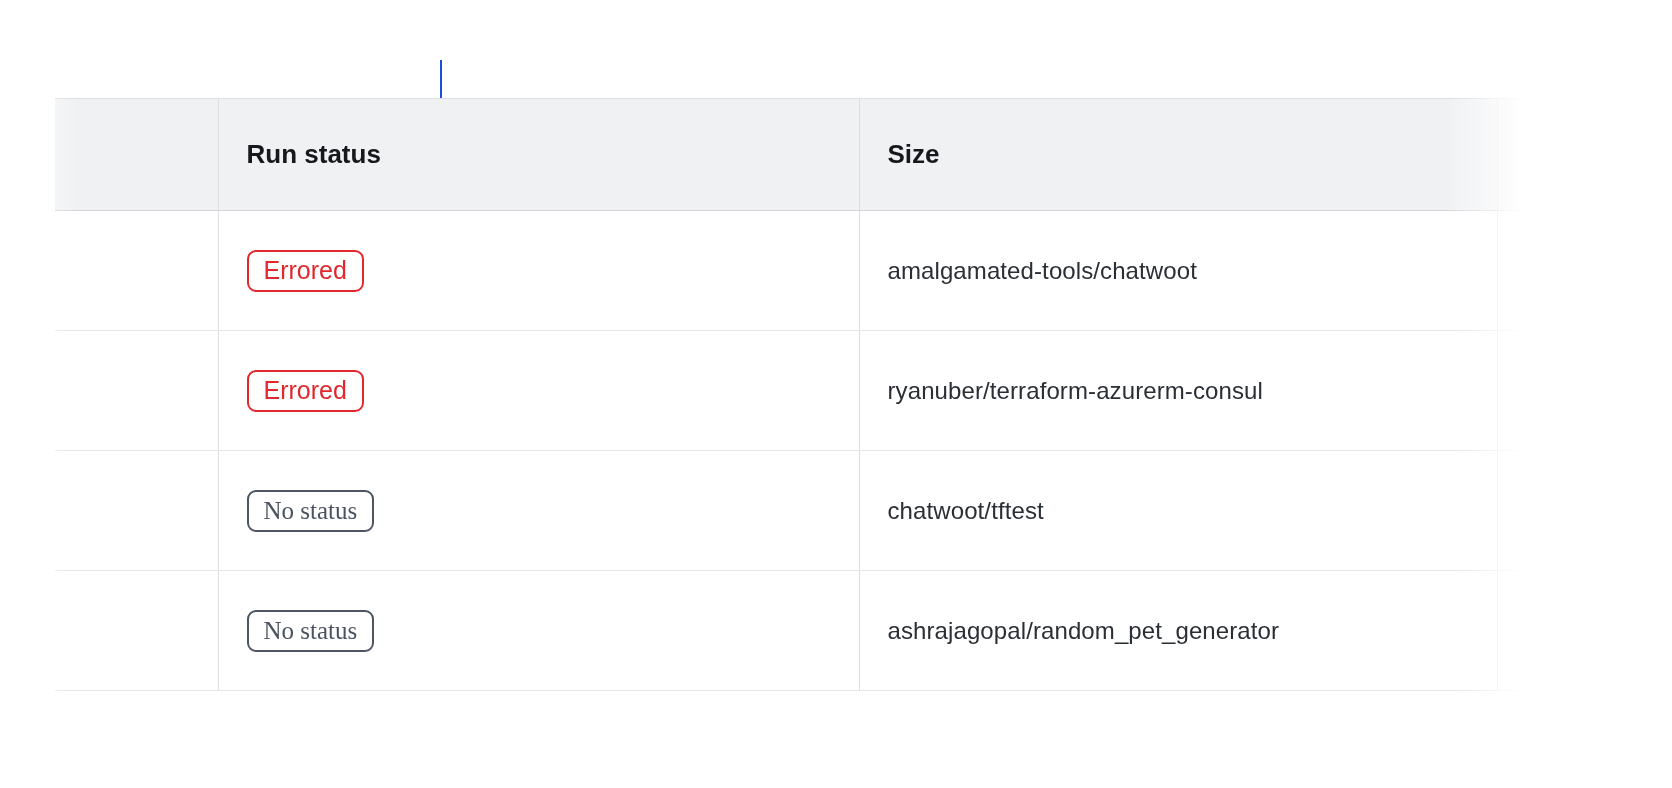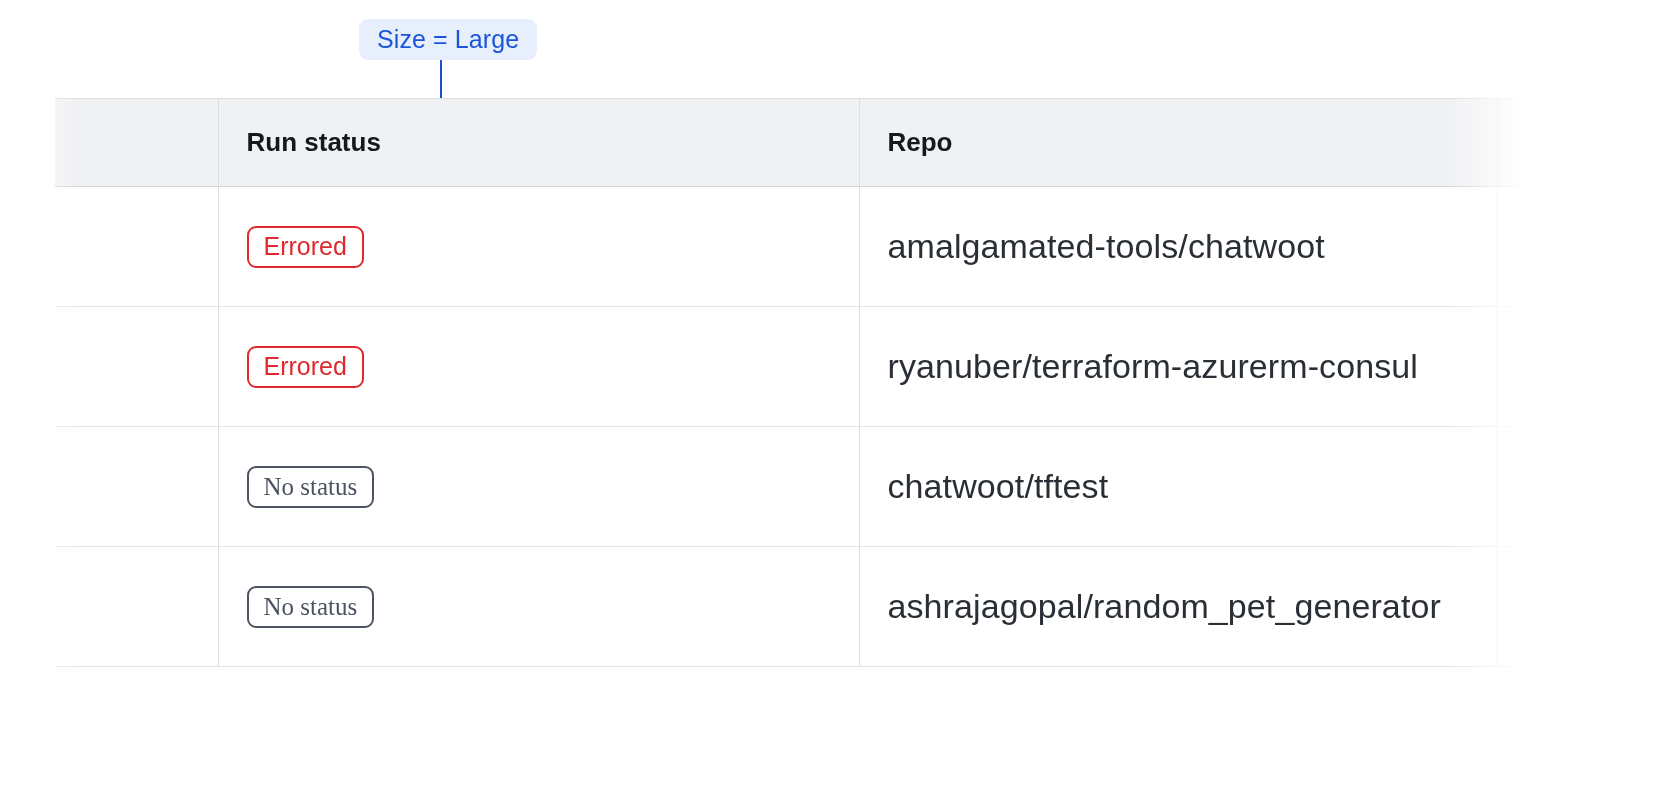--- a/index.html
+++ b/index.html
@@ -92,21 +92,21 @@
     margin-left: 55px;
   }
 
   col.c-spacer { width: 163px; }
   col.c-status { width: 641px; }
   col.c-repo   { width: 638px; }
   col.c-tail   { width: 58px; }
 
   thead th {
     background: #f0f1f3;
-    height: 88px;
+    height: 112px;
     padding: 0 0 0 28px;
     text-align: left;
     font-size: 26px;
     font-weight: bold;
     color: #15181c;
     border-top: 1px solid #dcdee2;
     border-bottom: 1px solid #d3d5d9;
     vertical-align: middle;
     white-space: nowrap;
   }
@@ -125,21 +125,21 @@
 
   
   thead th.th-status,
   tbody td.td-status { border-left: 1px solid #dcdee2; }
   thead th.th-repo,
   tbody td.td-repo   { border-left: 1px solid #dcdee2; }
   thead th.th-tail,
   tbody td.td-tail   { border-left: 1px solid #dcdee2; }
 
   .repo-text {
-    font-size: 34px;
+    font-size: 24px;
     color: #2a2f36;
     white-space: nowrap;
     letter-spacing: 0.1px;
   }
 
   
   .badge {
     display: inline-flex;
     align-items: center;
     justify-content: center;
@@ -155,38 +155,37 @@
   .badge-errored        { color: #e0282e; }
   .badge-policy-checked { color: #bb5a02; }
   .badge-no-status      { color: #4a5360; border-color: #4d5563; font-family: Liberation Serif, serif; }
 </style>
 </head>
 <body>
 
 <div id="stage">
 
   <div class="annotation-wrap">
-    <div class="callout-pill">Size = Large</div>
     <div class="callout-line"></div>
     <div class="callout-dot"></div>
   </div>
 
   <div class="table-viewport">
     <table class="runs-table">
       <colgroup>
         <col class="c-spacer">
           <col class="c-status">
           <col class="c-repo">
           <col class="c-tail">
       </colgroup>
       <thead>
         <tr>
           <th class="th-spacer"></th>
           <th class="th-status">Run status</th>
-          <th class="th-repo">Repo</th>
+          <th class="th-repo">Size</th>
           <th class="th-tail"></th>
         </tr>
       </thead>
       <tbody id="tbody">
           <tr>
             <td class="td-spacer"></td>
             <td class="td-status"><span class="badge badge-errored">Errored</span></td>
             <td class="td-repo"><span class="repo-text">amalgamated-tools/chatwoot</span></td>
             <td class="td-tail"></td>
           </tr>

